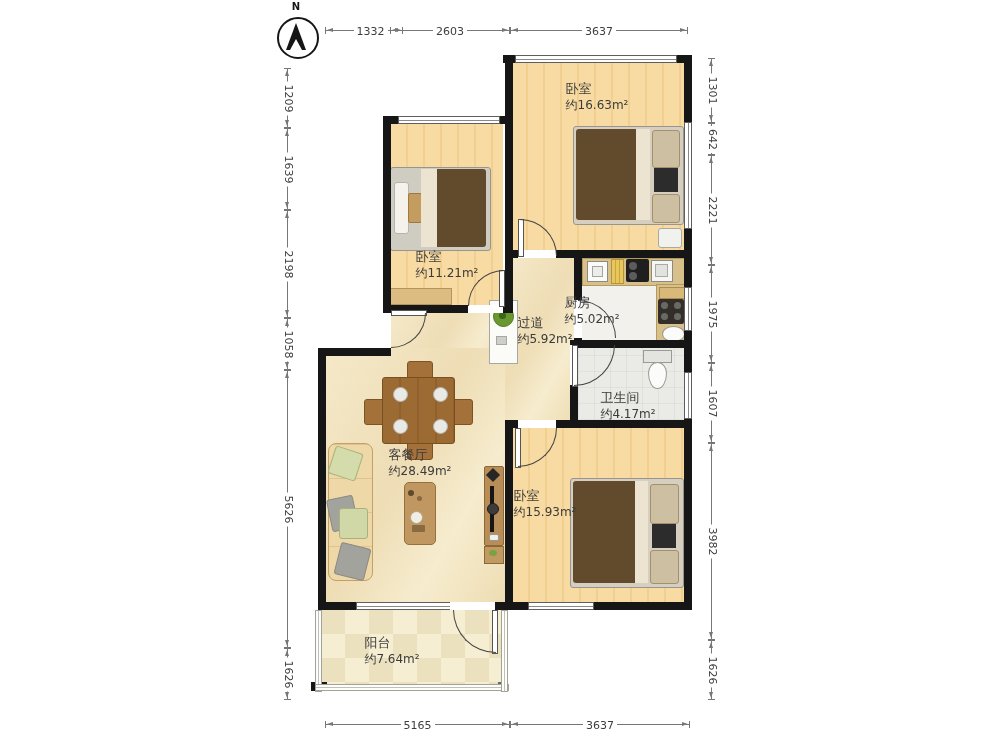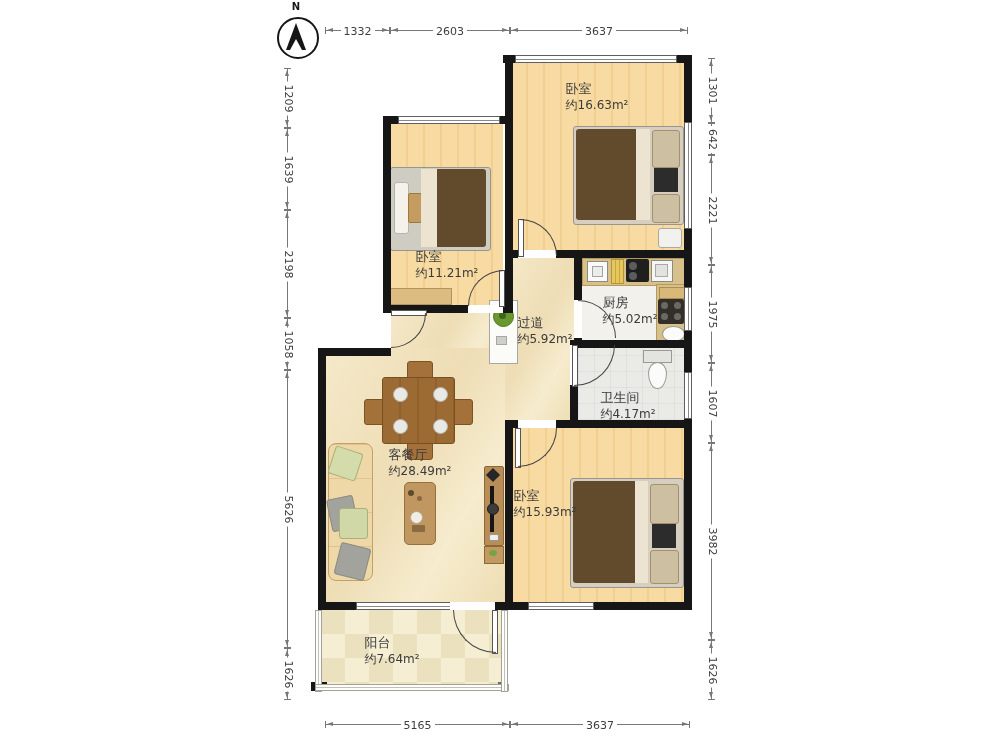--- a/index.html
+++ b/index.html
@@ -57,21 +57,21 @@
        border-radius:50%;z-index:8;}
   .tri{position:absolute;width:0;height:0;z-index:9;}
   .nlabel{position:absolute;left:286px;top:1px;width:20px;text-align:center;font-size:10px;
        font-weight:bold;color:#161616;z-index:9;}
 </style>
 </head>
 <body>
 
 <div class="canvas">
 
-  <div class="dim dim-h" style="left:325px;top:24px;width:65px;">
+  <div class="dim dim-h" style="left:325px;top:24px;width:65px;padding-left:13px;">
       <div class="line"></div>
       <span class="lbl">1332</span>
     </div>
   <div class="dim dim-h" style="left:390px;top:24px;width:120px;">
       <div class="line"></div>
       <span class="lbl">2603</span>
     </div>
   <div class="dim dim-h" style="left:510px;top:24px;width:178px;">
       <div class="line"></div>
       <span class="lbl">3637</span>
@@ -292,21 +292,21 @@
   <div class="furn" style="left:650px;top:550px;width:27px;height:32px;background:#cdbfa2;border:1px solid #a4916c;border-radius:3px;"></div>
 
   <div class="room-label" style="left:597px;top:97px;">
     <span class="rname">卧室</span>
     <span class="rarea">约16.63m²</span>
   </div>
   <div class="room-label" style="left:447px;top:265px;">
     <span class="rname">卧室</span>
     <span class="rarea">约11.21m²</span>
   </div>
-  <div class="room-label" style="left:630px;top:311px;">
+  <div class="room-label" style="left:592px;top:311px;">
     <span class="rname">厨房</span>
     <span class="rarea">约5.02m²</span>
   </div>
   <div class="room-label" style="left:545px;top:331px;">
     <span class="rname">过道</span>
     <span class="rarea">约5.92m²</span>
   </div>
   <div class="room-label" style="left:628px;top:406px;">
     <span class="rname">卫生间</span>
     <span class="rarea">约4.17m²</span>

